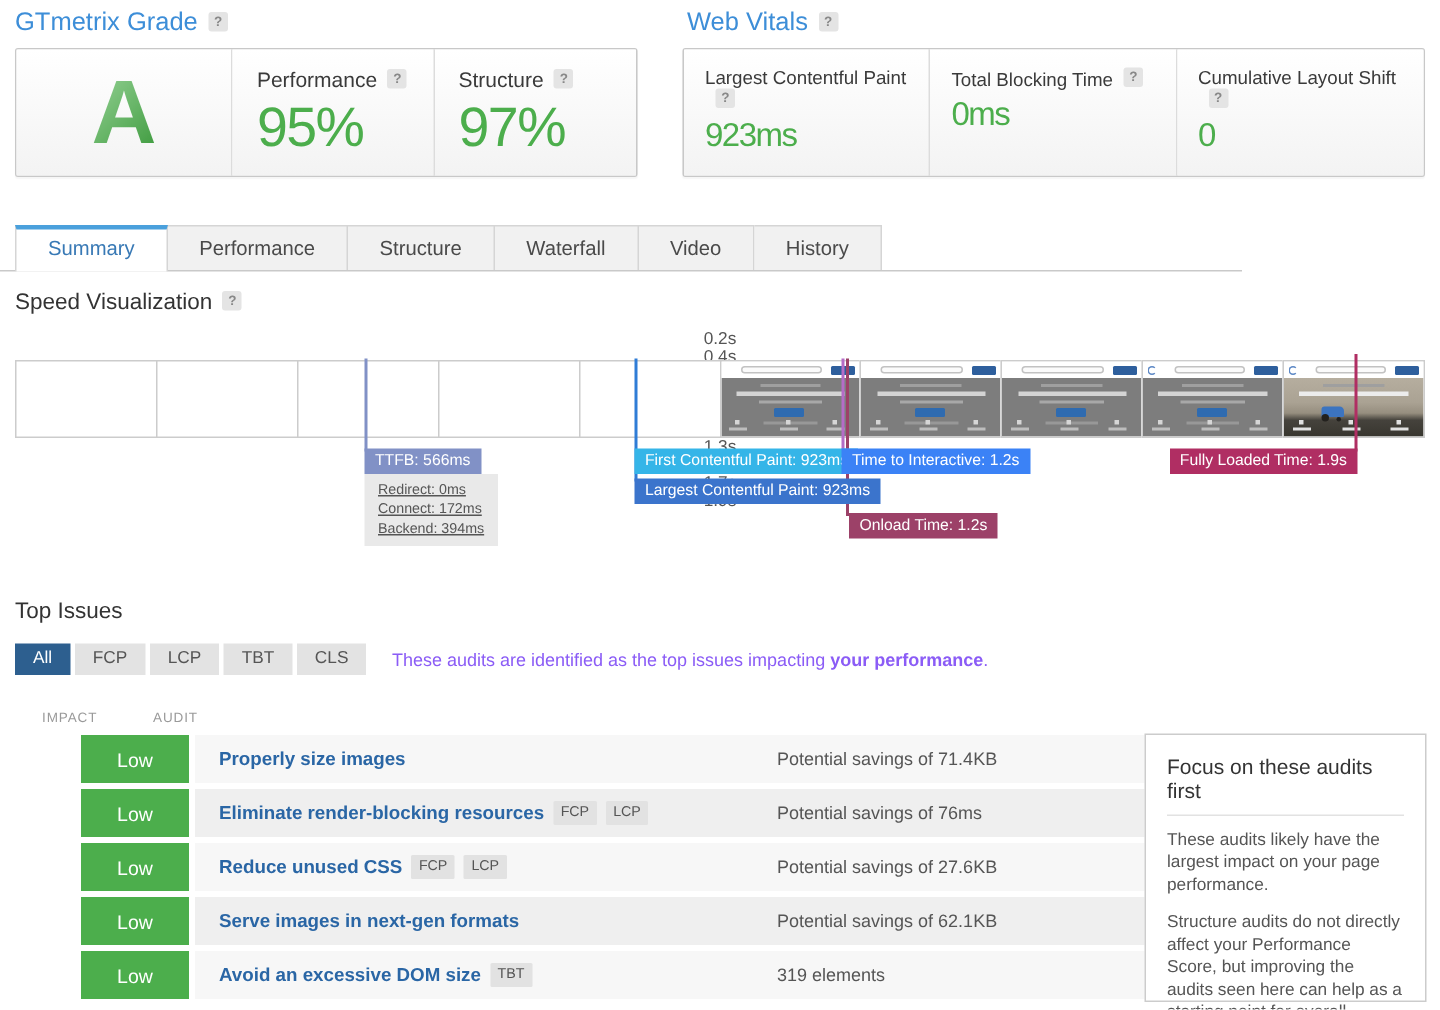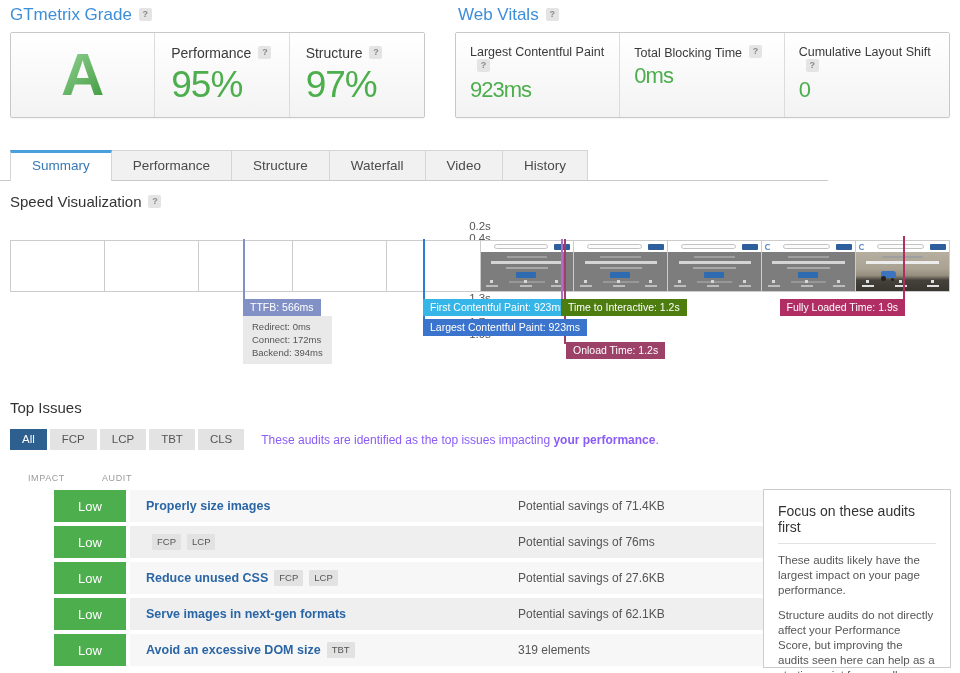--- a/index.html
+++ b/index.html
@@ -73,25 +73,25 @@
   .mline  { position:absolute; width:2px; }
   .ttfb-line   { left:243px; top:239px; height:62px;  background:#8191c6; }
   .fcp-line    { left:423px; top:239px; height:82px;  background:#2f7cd6; }
   .tti-line    { left:561px; top:239px; height:62px;  background:#b56cc8; }
   .onload-line { left:564px; top:239px; height:105px; background:#9c4168; }
   .fully-line  { left:903px; top:236px; height:65px;  background:#b02e63; }
   .mbadge { position:absolute; color:#fff; font-size:10.5px; padding:2px 7px 3px; white-space:nowrap; }
   .ttfb-badge   { left:243px; top:299px; background:#8191c6; }
   .fcp-badge    { left:423px; top:299px; background:#35b5e8; }
   .lcp-badge    { left:423px; top:319px; background:#3b74cc; }
-  .tti-badge    { left:561px; top:299px; background:#4d7c0f; }
+  .tti-badge    { left:561px; top:299px; background:#3b82f6; }
   .onload-badge { left:566px; top:342px; background:#9c4168; }
   .fully-badge  { top:299px; background:#b02e63; right:55px; }
   .ttfb-details { position:absolute; left:243px; top:316px; background:#e9e9e9; color:#555;
-                  font-size:9.5px; line-height:1.35; padding:5px 9px; }
+                  font-size:9.5px; line-height:1.35; padding:5px 9px;text-decoration:underline; }
 
   
   .ti-title { position:absolute; left:10px; top:399px; font-size:15px; color:#333; }
   .filters { position:absolute; left:10px; top:429px; display:flex; align-items:center; }
   .fbtn { font-size:11.5px; color:#555; background:#e3e3e3; padding:4px 12px 5px; margin-right:3px; cursor:pointer; }
   .fbtn.active { background:#2d5f8f; color:#fff; }
   .fdesc { margin-left:14px; font-size:12px; color:#8b5cf6; }
   .thead-impact { position:absolute; left:28px;  top:473px; font-size:9px; color:#9a9a9a; letter-spacing:.6px; }
   .thead-audit  { position:absolute; left:102px; top:473px; font-size:9px; color:#9a9a9a; letter-spacing:.6px; }
   .rows { position:absolute; left:10px; top:490px; width:740px;margin-left:44px; }
@@ -314,20 +314,21 @@
         <div class="detail">Potential savings of 71.4KB</div>
       </div>
       <div class="chev">
           <div class="chev-icon"></div>
         </div>
     </div>
     <div class="row">
       <div class="impact">Low</div>
       <div class="rbody">
         <div class="audit-cell">
+            <a class="audit-link">Eliminate render-blocking resources</a>
             <span class="tag">FCP</span>
             <span class="tag">LCP</span>
           </div>
         <div class="detail">Potential savings of 76ms</div>
       </div>
       <div class="chev">
           <div class="chev-icon"></div>
         </div>
     </div>
     <div class="row">

